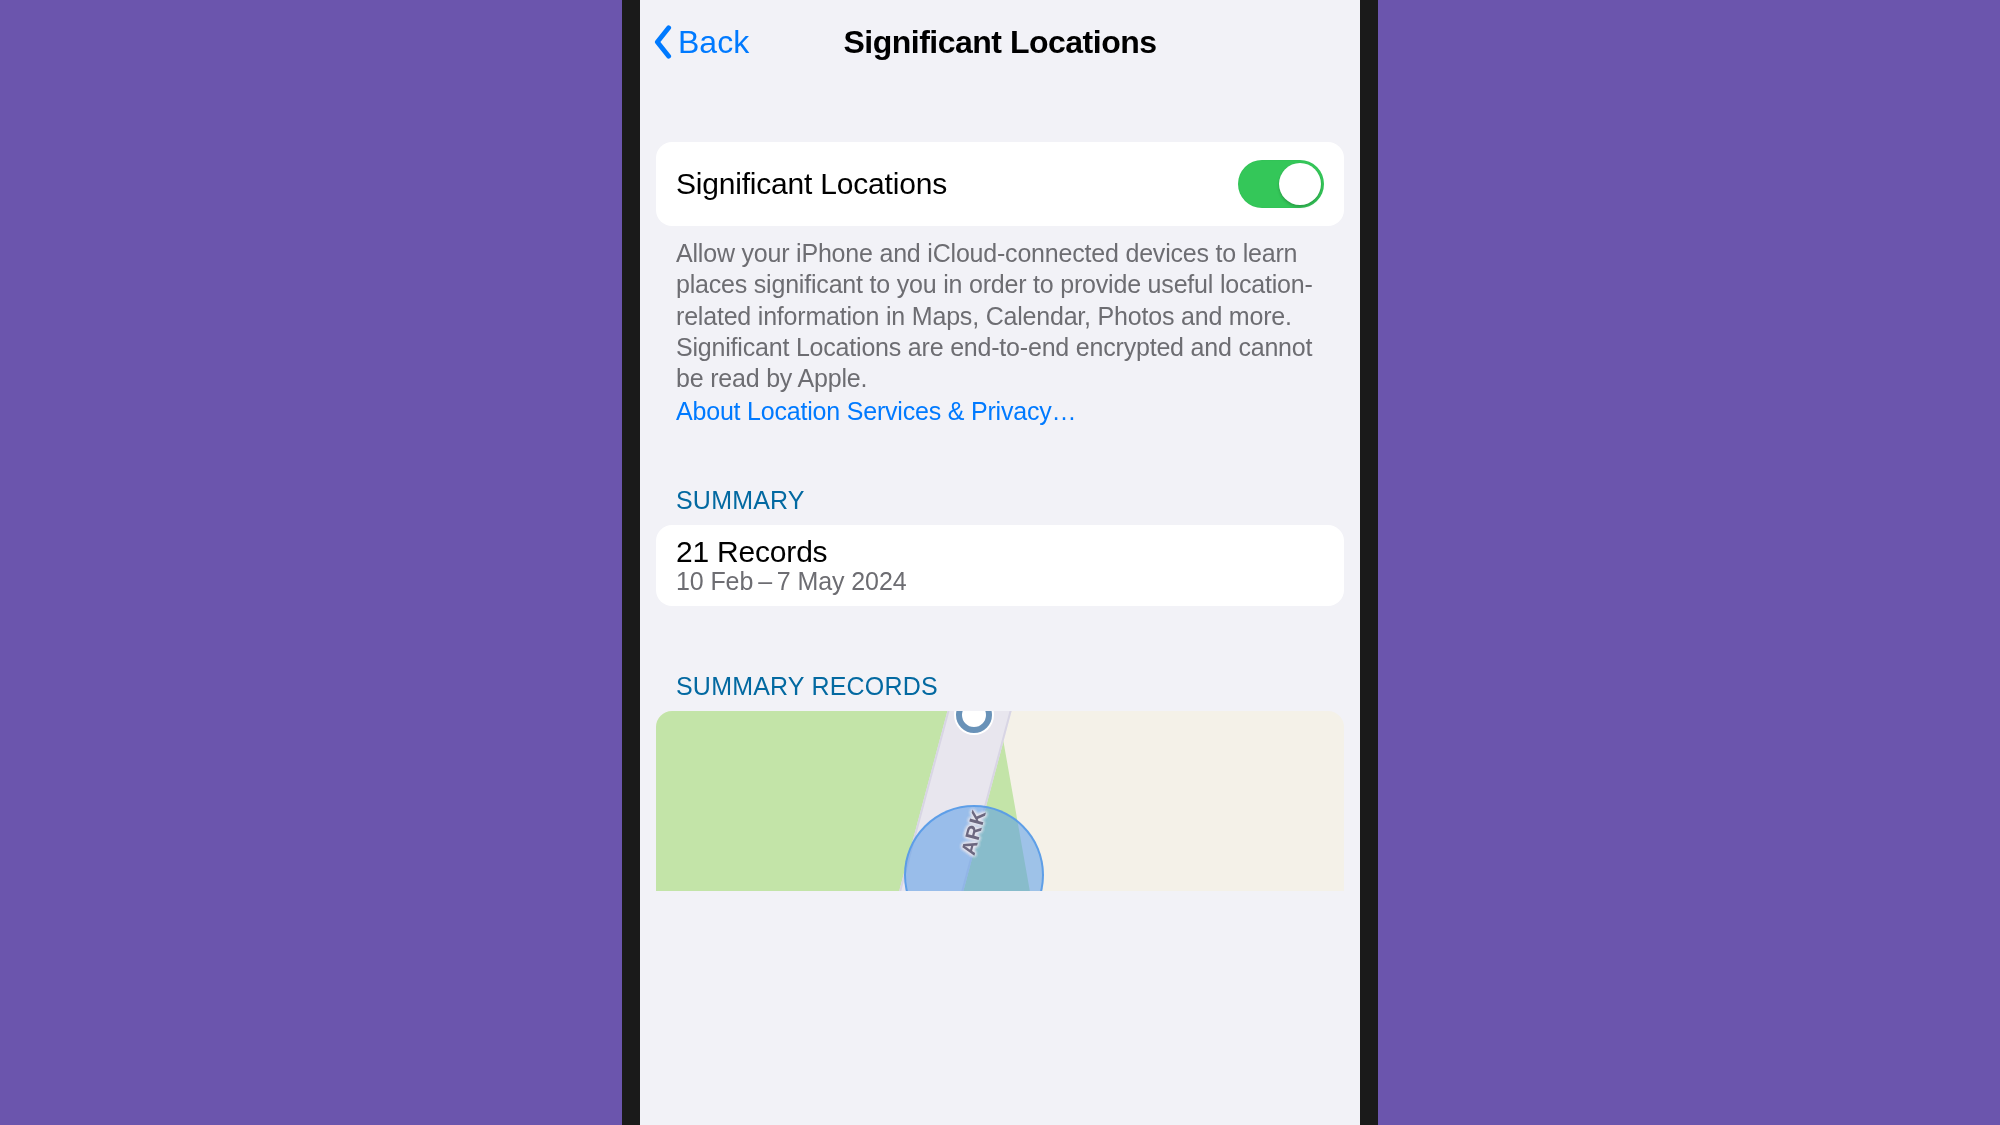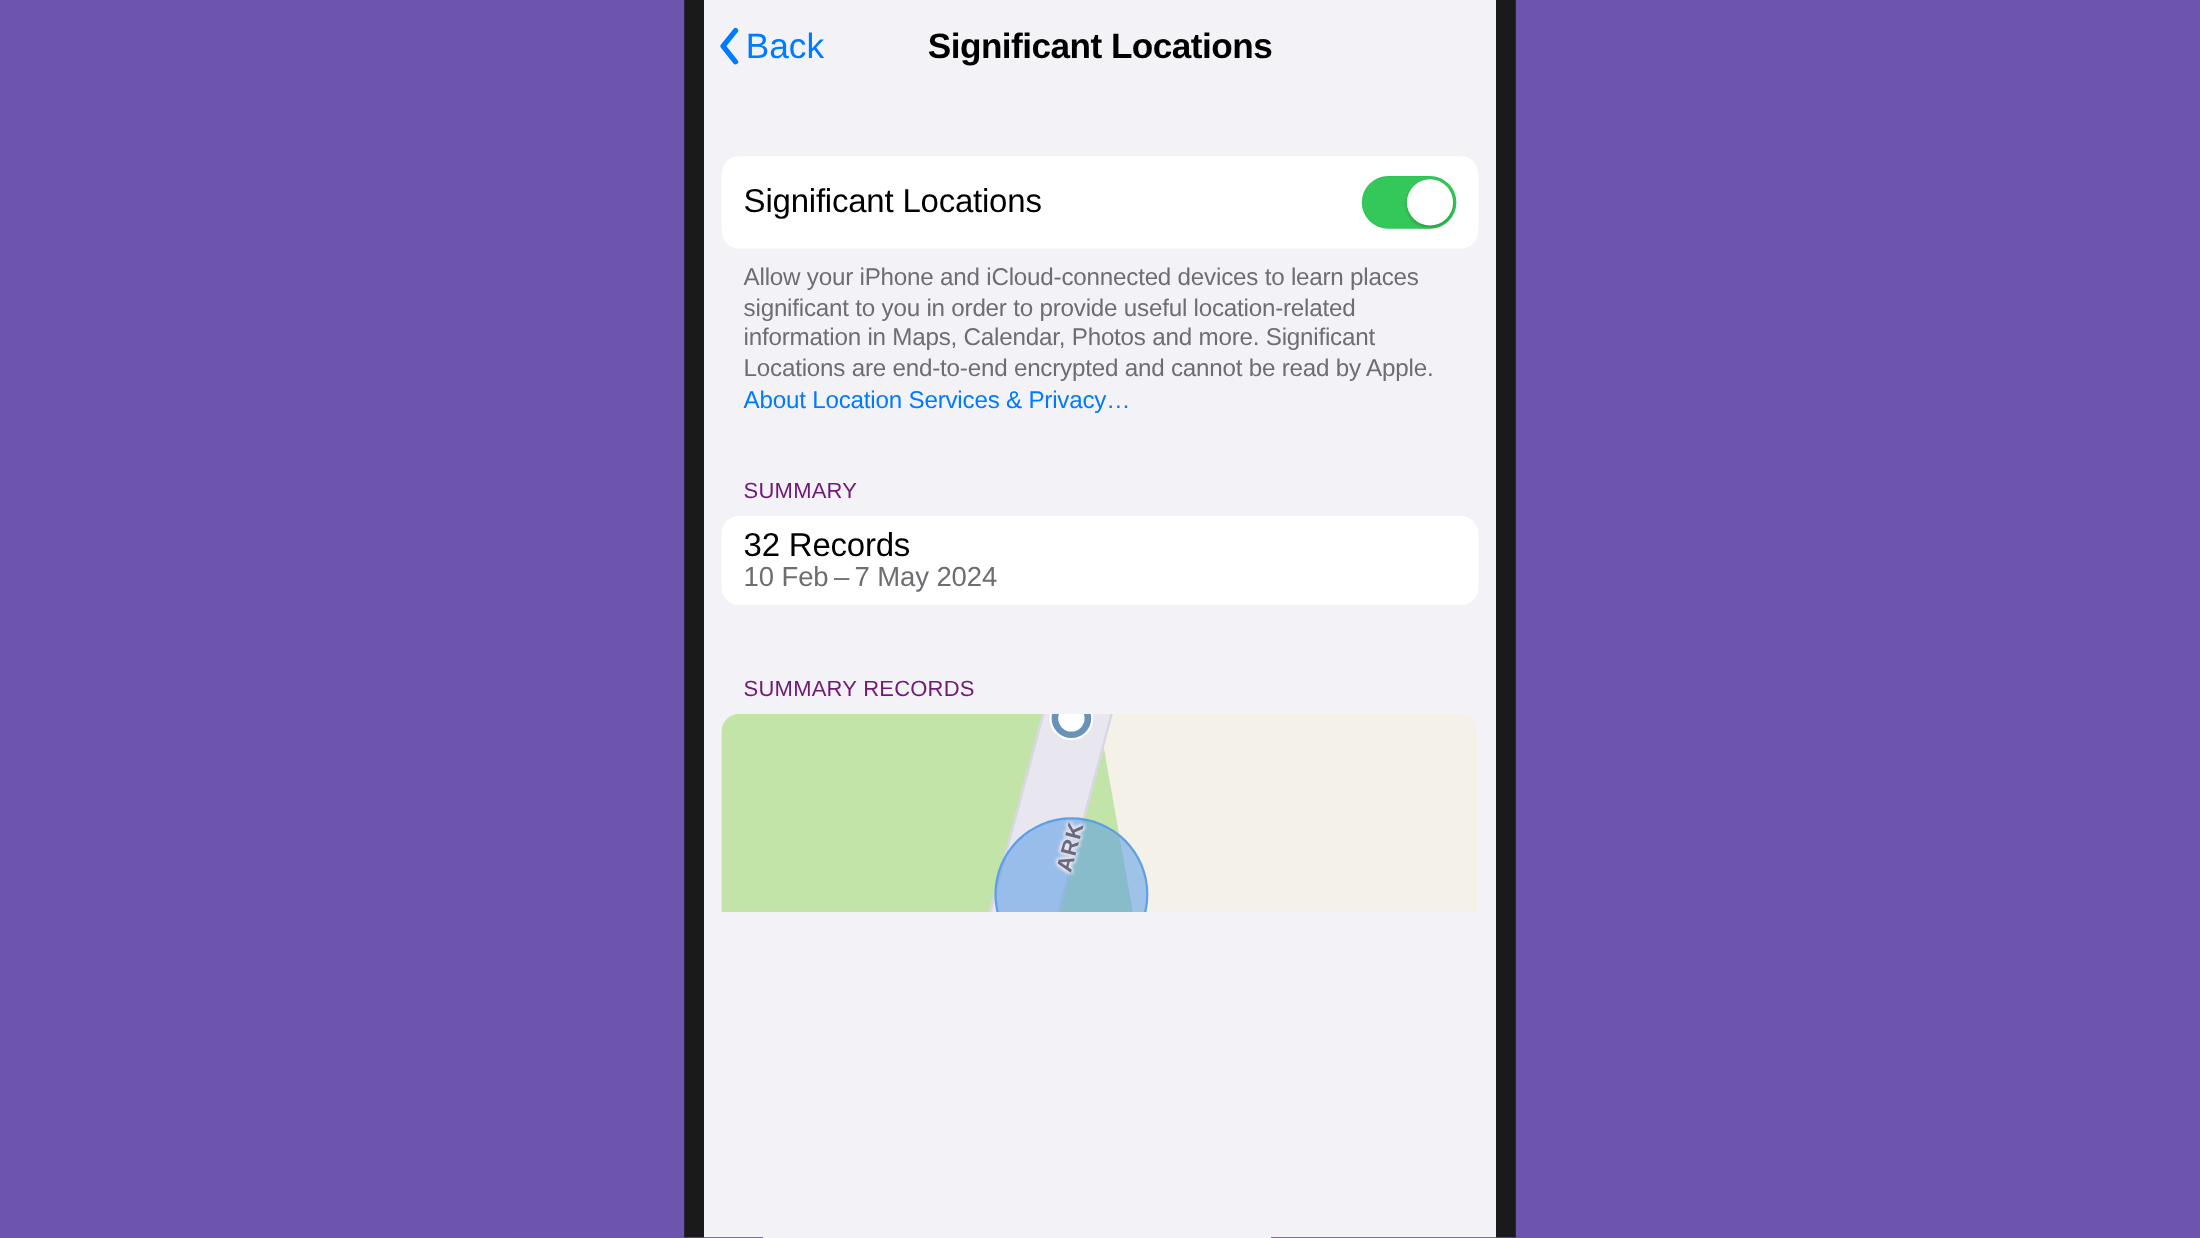--- a/index.html
+++ b/index.html
@@ -95,36 +95,36 @@
     top: 3px;
     width: 42px;
     height: 42px;
     background: #ffffff;
     border-radius: 50%;
     box-shadow: 0 2px 3px rgba(0,0,0,0.2), 0 0 0 0.5px rgba(0,0,0,0.04);
   }
   
   .section-footer {
     padding: 12px 20px 0 20px;
-    font-size: 22px;
+    font-size: 25px;
     line-height: 1.25;
     letter-spacing: -0.2px;
     color: #6d6d72;
   }
   .section-footer .link {
     display: block;
     color: #007aff;
     margin-top: 2px;
   }
   
   .section-header {
     padding: 0 20px 10px 20px;
-    font-size: 20px;
+    font-size: 25px;
     letter-spacing: 0.2px;
-    color: #701a75;
+    color: #0369a1;
   }
   .section-header.summary { margin-top: 58px; }
   .section-header.recent { margin-top: 66px; }
   
   .summary-row {
     padding: 10px 20px 10px 20px;
   }
   .summary-row .title {
     font-size: 30px;
     font-weight: 400;
@@ -227,21 +227,21 @@
       </div>
 
       <div class="section-footer">
         <span>Allow your iPhone and iCloud-connected devices to learn places significant to you in order to provide useful location-related information in Maps, Calendar, Photos and more. Significant Locations are end-to-end encrypted and cannot be read by Apple.</span>
         <span class="link">About Location Services &amp; Privacy…</span>
       </div>
 
       <div class="section-header summary">SUMMARY</div>
       <div class="group">
         <div class="summary-row">
-          <div class="title">32 Records</div>
+          <div class="title">21 Records</div>
           <div class="subtitle">10 Feb – 7 May 2024</div>
         </div>
       </div>
 
       <div class="section-header recent">SUMMARY RECORDS</div>
       <div class="map-card">
         <div class="park"></div>
         <div class="road"></div>
         <div class="marker-halo"></div>
         <div class="road-label">ARK</div>

